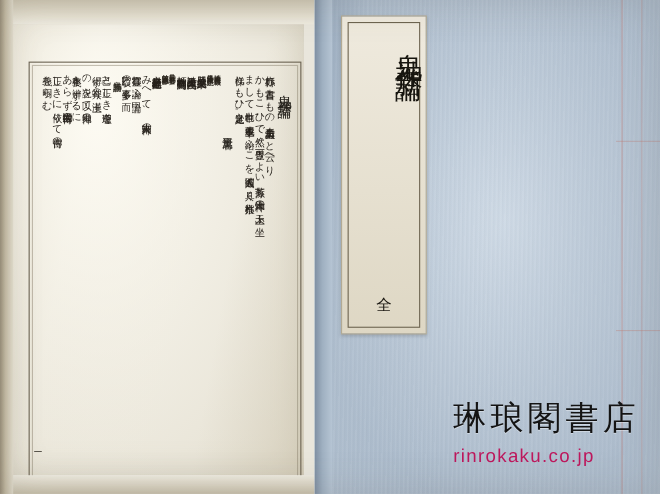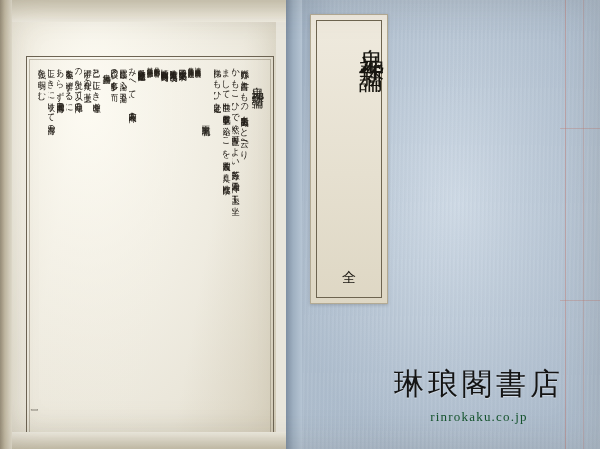--- a/index.html
+++ b/index.html
@@ -232,38 +232,37 @@
     left: 0; right: 0;
     bottom: 16px;
     text-align: center;
     font-size: 14px;
     color: #1a1711;
   }
 
   
   .shop {
     position: absolute;
-    right: 36px;
+    right: 18px;
     bottom: 24px;
-    text-align: center;
     color: #1b1b1b;
   }
   .shop-name {
     font-size: 30px;
     letter-spacing: 4px;
     font-family: "DejaVu Serif", serif;
     color: #141414;
     text-shadow: 0 1px 0 rgba(255,255,255,0.35);
   }
   .shop-url {
     margin-top: 4px;
-    font-size: 13px;
+    font-size: 17px;
     letter-spacing: 1.2px;
-    font-family: Liberation Serif, serif;
-    color: #14532d;
+    font-family: Liberation Sans, sans-serif;
+    color: #be185d;
   }
 
   
   .vignette {
     position: absolute;
     inset: 0;
     pointer-events: none;
     box-shadow: inset 0 0 40px rgba(90,85,70,0.18);
   }
 </style>

